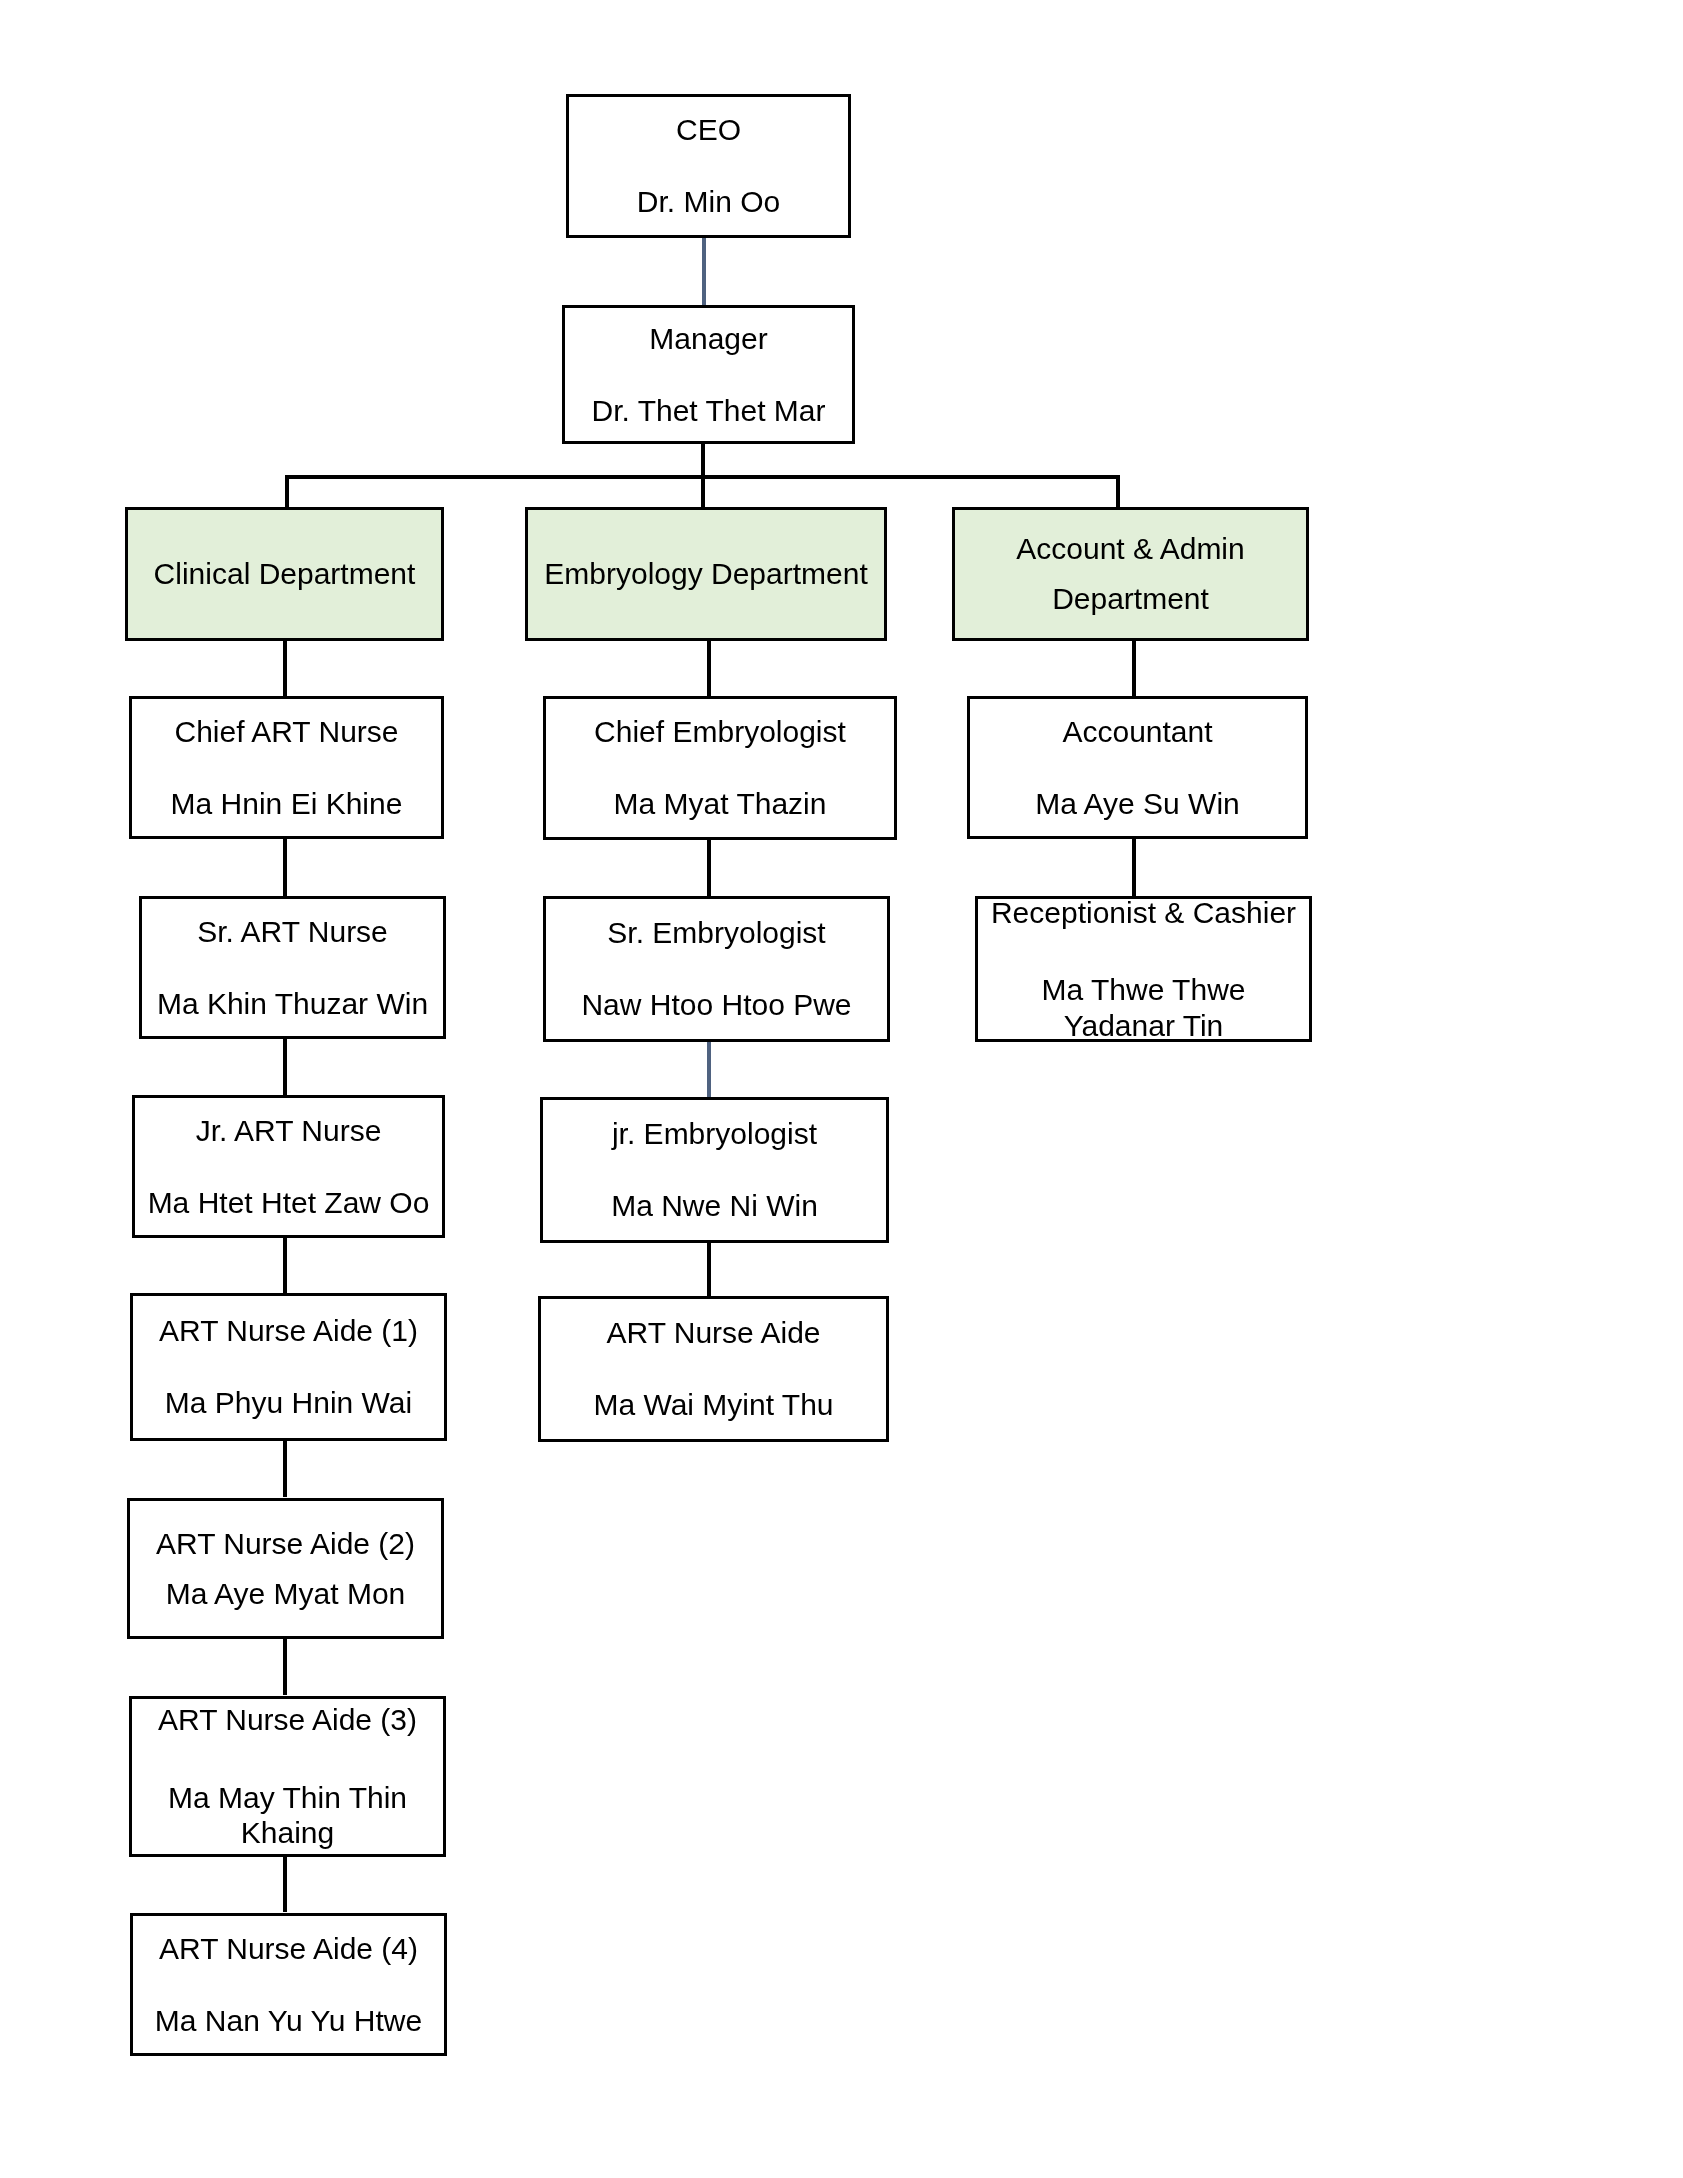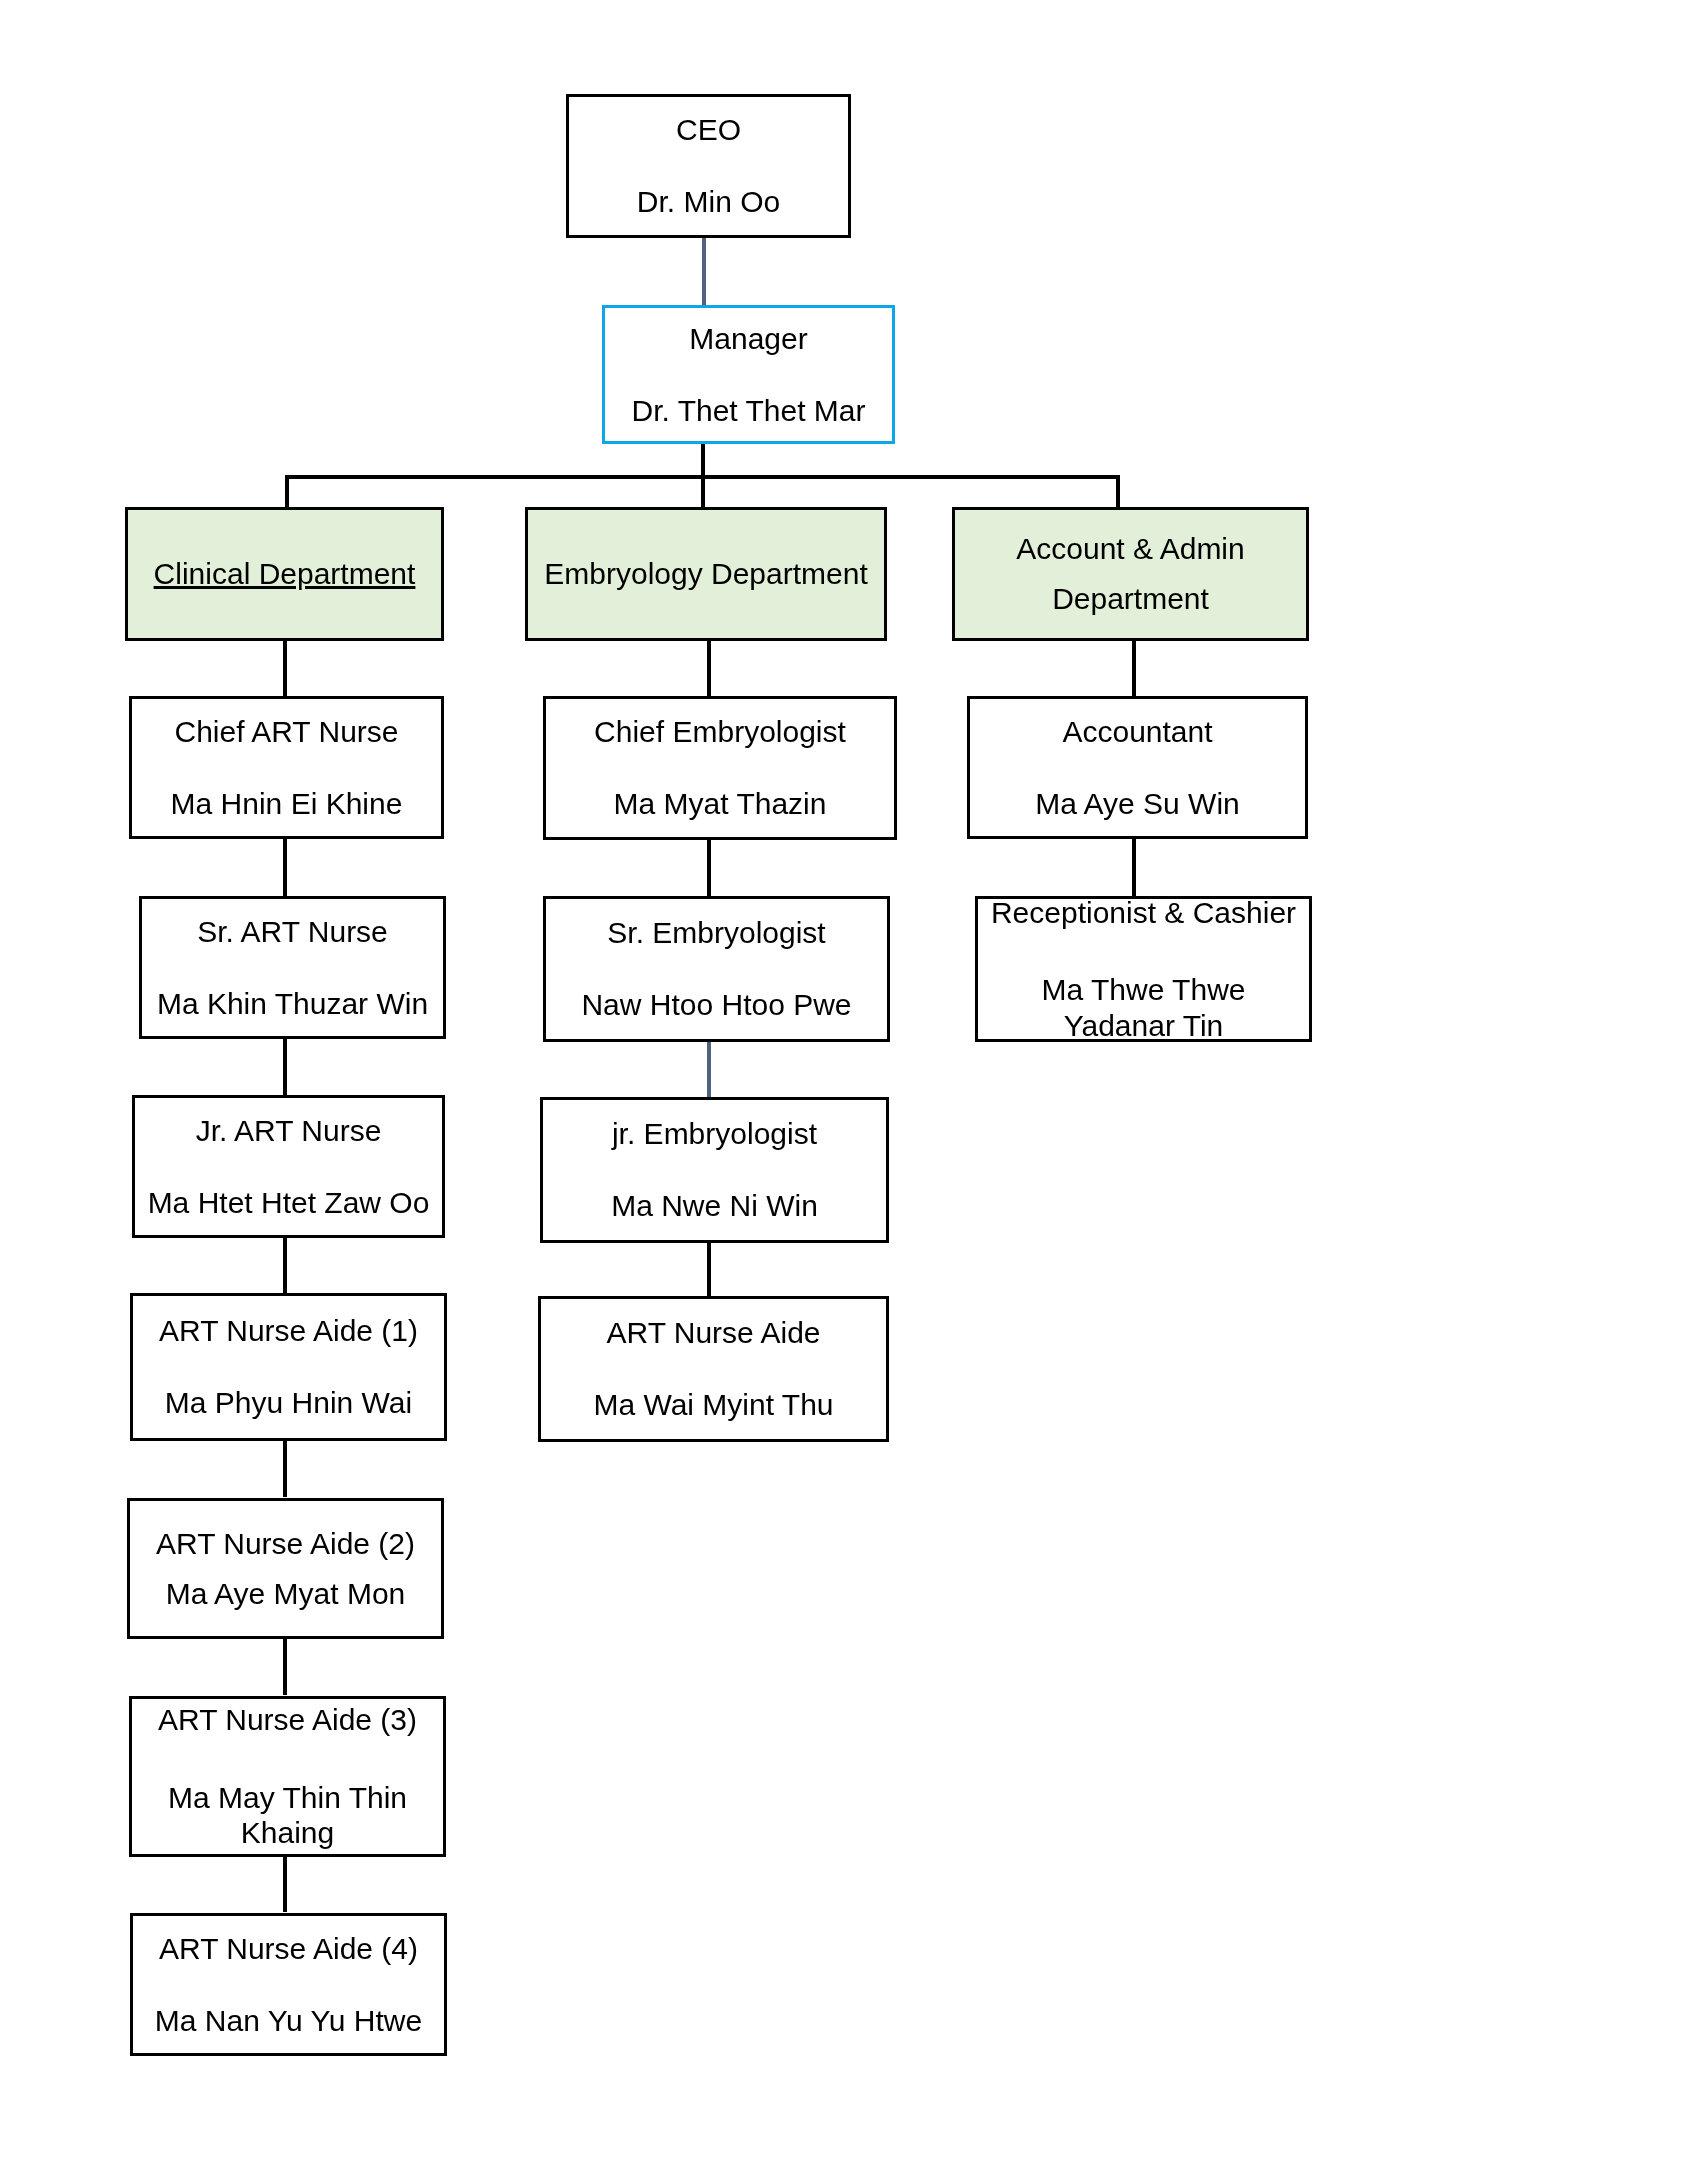--- a/index.html
+++ b/index.html
@@ -45,22 +45,21 @@
   .node .ln + .ln {
     margin-top: 26px;
   }
   .node.tight .ln + .ln {
     margin-top: 4px;
   }
   .node.dept {
     background: #E2EFD9;
   }
   .node.bluebox {
-    border: 3px solid #0ea5e9;
-    margin-left: 40px;
+    border: 3px solid #000000;
   }
   .conn {
     position: absolute;
     background: #000000;
     z-index: 1;
   }
   .conn.blue {
     background: #4F6280;
   }
 </style>
@@ -96,21 +95,21 @@
   <div class="node" style="left:566px; top:94px; width:285px; height:144px;">
     <span class="ln">CEO</span>
     <span class="ln">Dr. Min Oo</span>
   </div>
 
   <div class="node bluebox" style="left:562px; top:305px; width:293px; height:139px;">
     <span class="ln">Manager</span>
     <span class="ln">Dr. Thet Thet Mar</span>
   </div>
 
-  <div class="node dept" style="left:125px; top:507px; width:319px; height:134px;text-decoration:underline;">
+  <div class="node dept" style="left:125px; top:507px; width:319px; height:134px;">
     <span class="ln">Clinical Department</span>
   </div>
 
   <div class="node dept" style="left:525px; top:507px; width:362px; height:134px;">
     <span class="ln">Embryology Department</span>
   </div>
 
   <div class="node dept tight" style="left:952px; top:507px; width:357px; height:134px;">
     <span class="ln">Account &amp; Admin</span>
     <span class="ln">Department</span>

